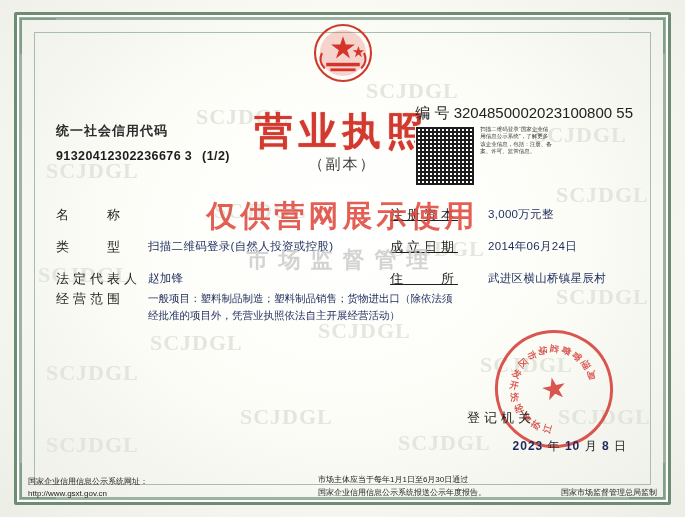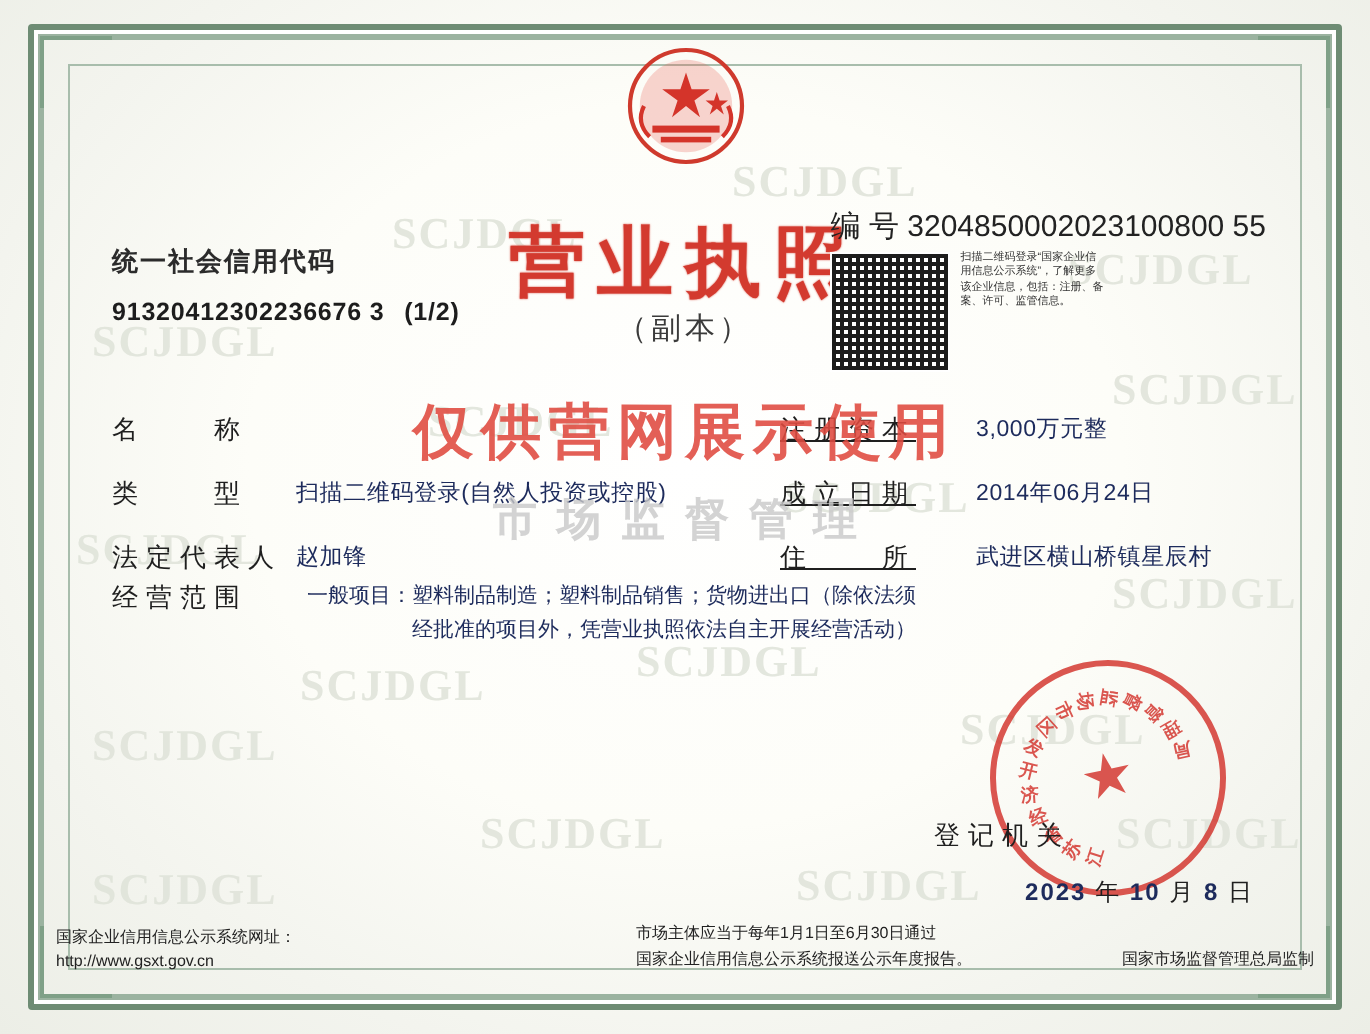--- a/index.html
+++ b/index.html
@@ -74,21 +74,21 @@
   .qr-wrap{position:absolute;right:52px;top:104px;text-align:left;}
   .doc-no{font-size:15px;color:#222;margin-bottom:3px;}
   .qr-row{display:flex;align-items:flex-start;gap:5px;}
   .qr{width:58px;height:58px;background:
       repeating-linear-gradient(0deg,#1d1d1d 0 2px,transparent 2px 4px),
       repeating-linear-gradient(90deg,#1d1d1d 0 2px,transparent 2px 4px);
       background-color:#fff;border:1px solid #fff;}
   .qr-note{font-size:5.5px;line-height:1.35;color:#333;width:72px;}
 
   
-  .fields{position:absolute;left:56px;top:204px;right:50px;text-align:right;}
+  .fields{position:absolute;left:56px;top:204px;right:50px;}
   .row{position:relative;height:26px;margin-bottom:6px;}
   .lbl{position:absolute;top:2px;font-size:13px;color:#1f1f1f;letter-spacing:4px;}
   .val{position:absolute;top:3px;font-size:11.5px;color:#1d2b5c;letter-spacing:.3px;}
   .lbl-left{left:0;}
   .val-left{left:92px;}
   .lbl-right{left:334px;text-decoration:underline;}
   .val-right{left:432px;}
   .scope-lbl{position:absolute;left:0;top:86px;font-size:13px;color:#1f1f1f;letter-spacing:4px;}
   .scope-val{position:absolute;left:92px;top:86px;width:310px;font-size:10.5px;line-height:1.6;color:#1d2b5c;}
 
@@ -124,21 +124,21 @@
     letter-spacing:4px;white-space:nowrap;
     font-family:"Liberation Serif","DejaVu Serif",serif;
   }
   .demo-text2{
     position:absolute;left:50%;top:245px;transform:translate(-50%,0);
     font-size:22px;font-weight:bold;color:#c9c9c9;opacity:.8;
     letter-spacing:10px;white-space:nowrap;
     font-family:Liberation Serif, serif;
   }
   
-  .footer{position:absolute;left:0;right:0;bottom:24px;height:36px;font-size:8px;color:#222;}
+  .footer{position:absolute;left:0;right:0;bottom:11px;height:36px;font-size:8px;color:#222;}
   .f-left{position:absolute;left:28px;bottom:6px;line-height:1.5;}
   .f-center{position:absolute;left:318px;bottom:6px;line-height:1.6;}
   .f-right{position:absolute;right:28px;bottom:8px;}
 </style>
 </head>
 <body>
 
 <div class="license">
 
   <div class="border-outer"></div>

